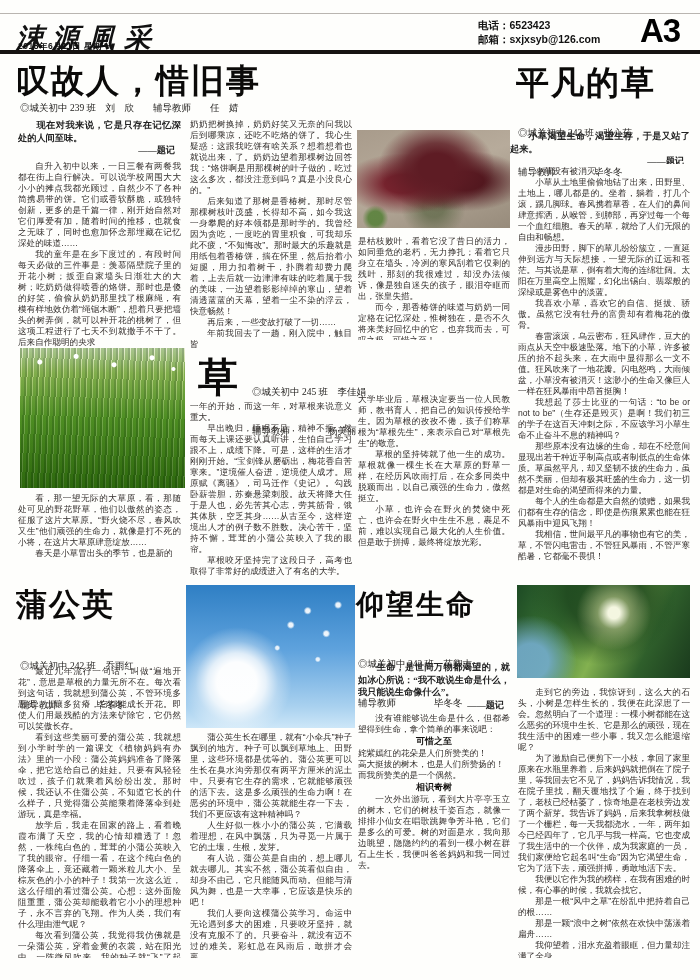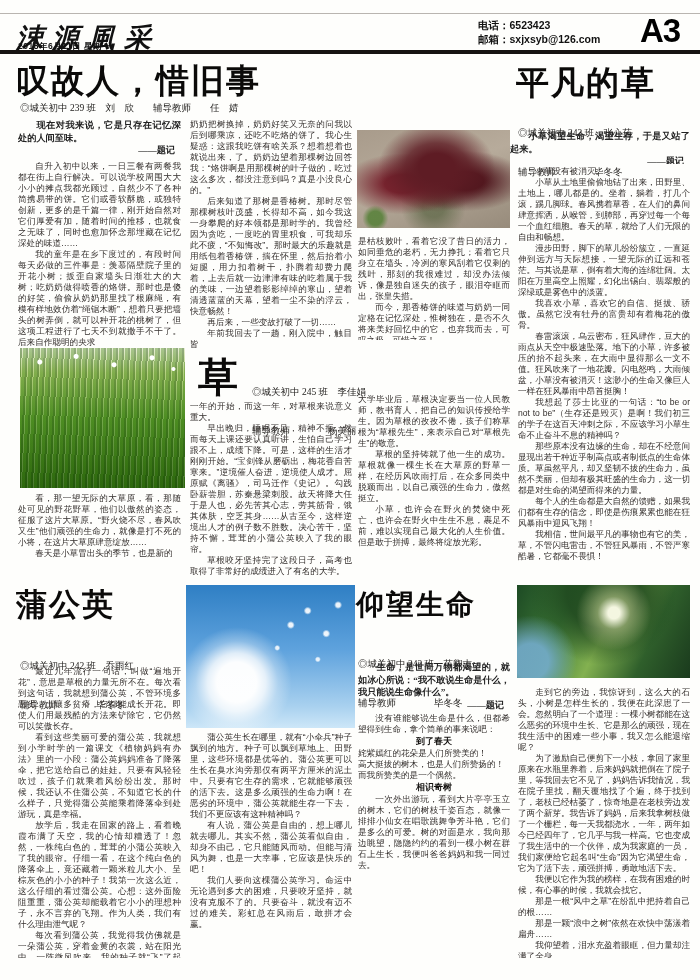--- a/index.html
+++ b/index.html
@@ -166,36 +166,37 @@
   </div>
   <div class="abs col" style="left:18px; top:666px; width:163px; height:292px;">
       <p class="p">最近几年流行一句话，叫做“遍地开花”，意思是草根的力量无所不在。每次看到这句话，我就想到蒲公英，不管环境多恶劣，土壤多贫瘠，它都能成长开花。即使人们用最残酷的方法来铲除它，它仍然可以笑傲长存。</p>
       <p class="p">看到这些美丽可爱的蒲公英，我就想到小学时学的一篇课文《植物妈妈有办法》里的一小段：蒲公英妈妈准备了降落伞，把它送给自己的娃娃。只要有风轻轻吹过，孩子们就乘着风纷纷出发。那时候，我还认不住蒲公英，不知道它长的什么样子，只觉得蒲公英能乘着降落伞到处游玩，真是幸福。</p>
       <p class="p">放学后，我走在回家的路上，看着晚霞布满了天空，我的心情却糟透了！忽然，一株纯白色的，茸茸的小蒲公英映入了我的眼帘。仔细一看，在这个纯白色的降落伞上，竟还藏着一颗米粒儿大小、呈棕灰色的小小的种子！我第一次这么近，这么仔细的看过蒲公英。心想：这外面险阻重重，蒲公英却能载着它小小的理想种子，永不言弃的飞翔。作为人类，我们有什么理由泄气呢？</p>
       <p class="p">每次看到蒲公英，我觉得我仿佛就是一朵蒲公英，穿着金黄的衣裳，站在阳光中，一阵微风吹来，我的种子就“飞”了起来，不只我的种子“飞”了起来，整个草坪的种子都</p>
     </div>
   <div class="abs photo photo-dandelion" style="left:186px; top:585px; width:169px; height:143px;"></div>
   <div class="abs col" style="left:190px; top:732px; width:162px; height:226px;">
       <p class="p">蒲公英生长在哪里，就有“小伞兵”种子飘到的地方。种子可以飘到草地上、田野里，这些环境都是优等的。蒲公英更可以生长在臭水沟旁那仅有两平方厘米的泥土中。只要有它生存的需求，它就能够顽强的活下去。这是多么顽强的生命力啊！在恶劣的环境中，蒲公英就能生存一下去，我们不更应该有这种精神吗？</p>
+      <p class="p">人生好似一株小小的蒲公英，它满载着理想，在风中飘荡，只为寻觅一片属于它的土壤，生根，发芽。</p>
       <p class="p">有人说，蒲公英是自由的，想上哪儿就去哪儿。其实不然，蒲公英看似自由，却身不由己，它只能随风而动。但能与清风为舞，也是一大幸事，它应该是快乐的吧！</p>
       <p class="p">我们人要向这棵蒲公英学习。命运中无论遇到多大的困难，只要咬牙坚持，就没有克服不了的。只要奋斗，就没有迈不过的难关。彩虹总在风雨后，敢拼才会赢。</p>
     </div>
 
   <div class="abs headline h-yw" style="left:356px; top:586px;">仰望生命</div>
   <div class="abs byline" style="left:358px; top:632px;">
     <div>◎城关初中 242 班　苗卿志</div>
     <div>辅导教师　　　　毕冬冬</div>
   </div>
   <div class="abs motto" style="left:358px; top:661px; width:152px; height:50px;">
     <div class="mt">生命，是世间万物都渴望的，就如冰心所说：“我不敢说生命是什么，我只能说生命像什么”。</div>
     <div class="sign">——题记</div>
   </div>
   <div class="abs col" style="left:358px; top:713px; width:152px; height:245px;">
       <p class="p">没有谁能够说生命是什么，但都希望得到生命，拿个简单的事来说吧：</p>
-      <p class="subhead">到了春天</p>
+      <p class="subhead">可惜之至</p>
       <p class="p noindent">姹紫嫣红的花朵是人们所赞美的！</p>
       <p class="p noindent">高大挺拔的树木，也是人们所赞扬的！</p>
       <p class="p noindent">而我所赞美的是一个偶然。</p>
       <p class="subhead">相识奇树</p>
       <p class="p">一次外出游玩，看到大片亭亭玉立的树木，它们的树枝千姿百态，就像一排排小仙女在唱歌跳舞争芳斗艳，它们是多么的可爱。树的对面是水，我向那边眺望，隐隐约约的看到一棵小树在群石上生长，我便叫爸爸妈妈和我一同过去。</p>
     </div>
   <div class="abs photo photo-forest" style="left:517px; top:585px; width:173px; height:93px;"></div>
   <div class="abs col" style="left:518px; top:687px; width:172px; height:271px;">
       <p class="p">走到它的旁边，我惊讶到，这么大的石头，小树是怎样生长的，我便在此深思了一会。忽然明白了一个道理：一棵小树都能在这么恶劣的环境中生长、它是那么的顽强，现在我生活中的困难一些小事，我又怎么能退缩呢？</p>
       <p class="p">为了激励自己便剪下一小枝，拿回了家里原来在水瓶里养着，后来妈妈就把倒在了院子里，等我回去它不见了，妈妈告诉我情况，我在院子里找，翻天覆地找了个遍，终于找到了，老枝已经枯萎了，惊奇地是在老枝旁边发了两个新芽。我告诉了妈妈，后来我拿树枝做了一个栅栏，每一天我都浇水，一年，两年如今已经四年了，它几乎与我一样高。它也变成了我生活中的一个伙伴，成为我家庭的一员，我们家便给它起名叫“生命”因为它渴望生命，它为了活下去，顽强拼搏，勇敢地活下去。</p>

